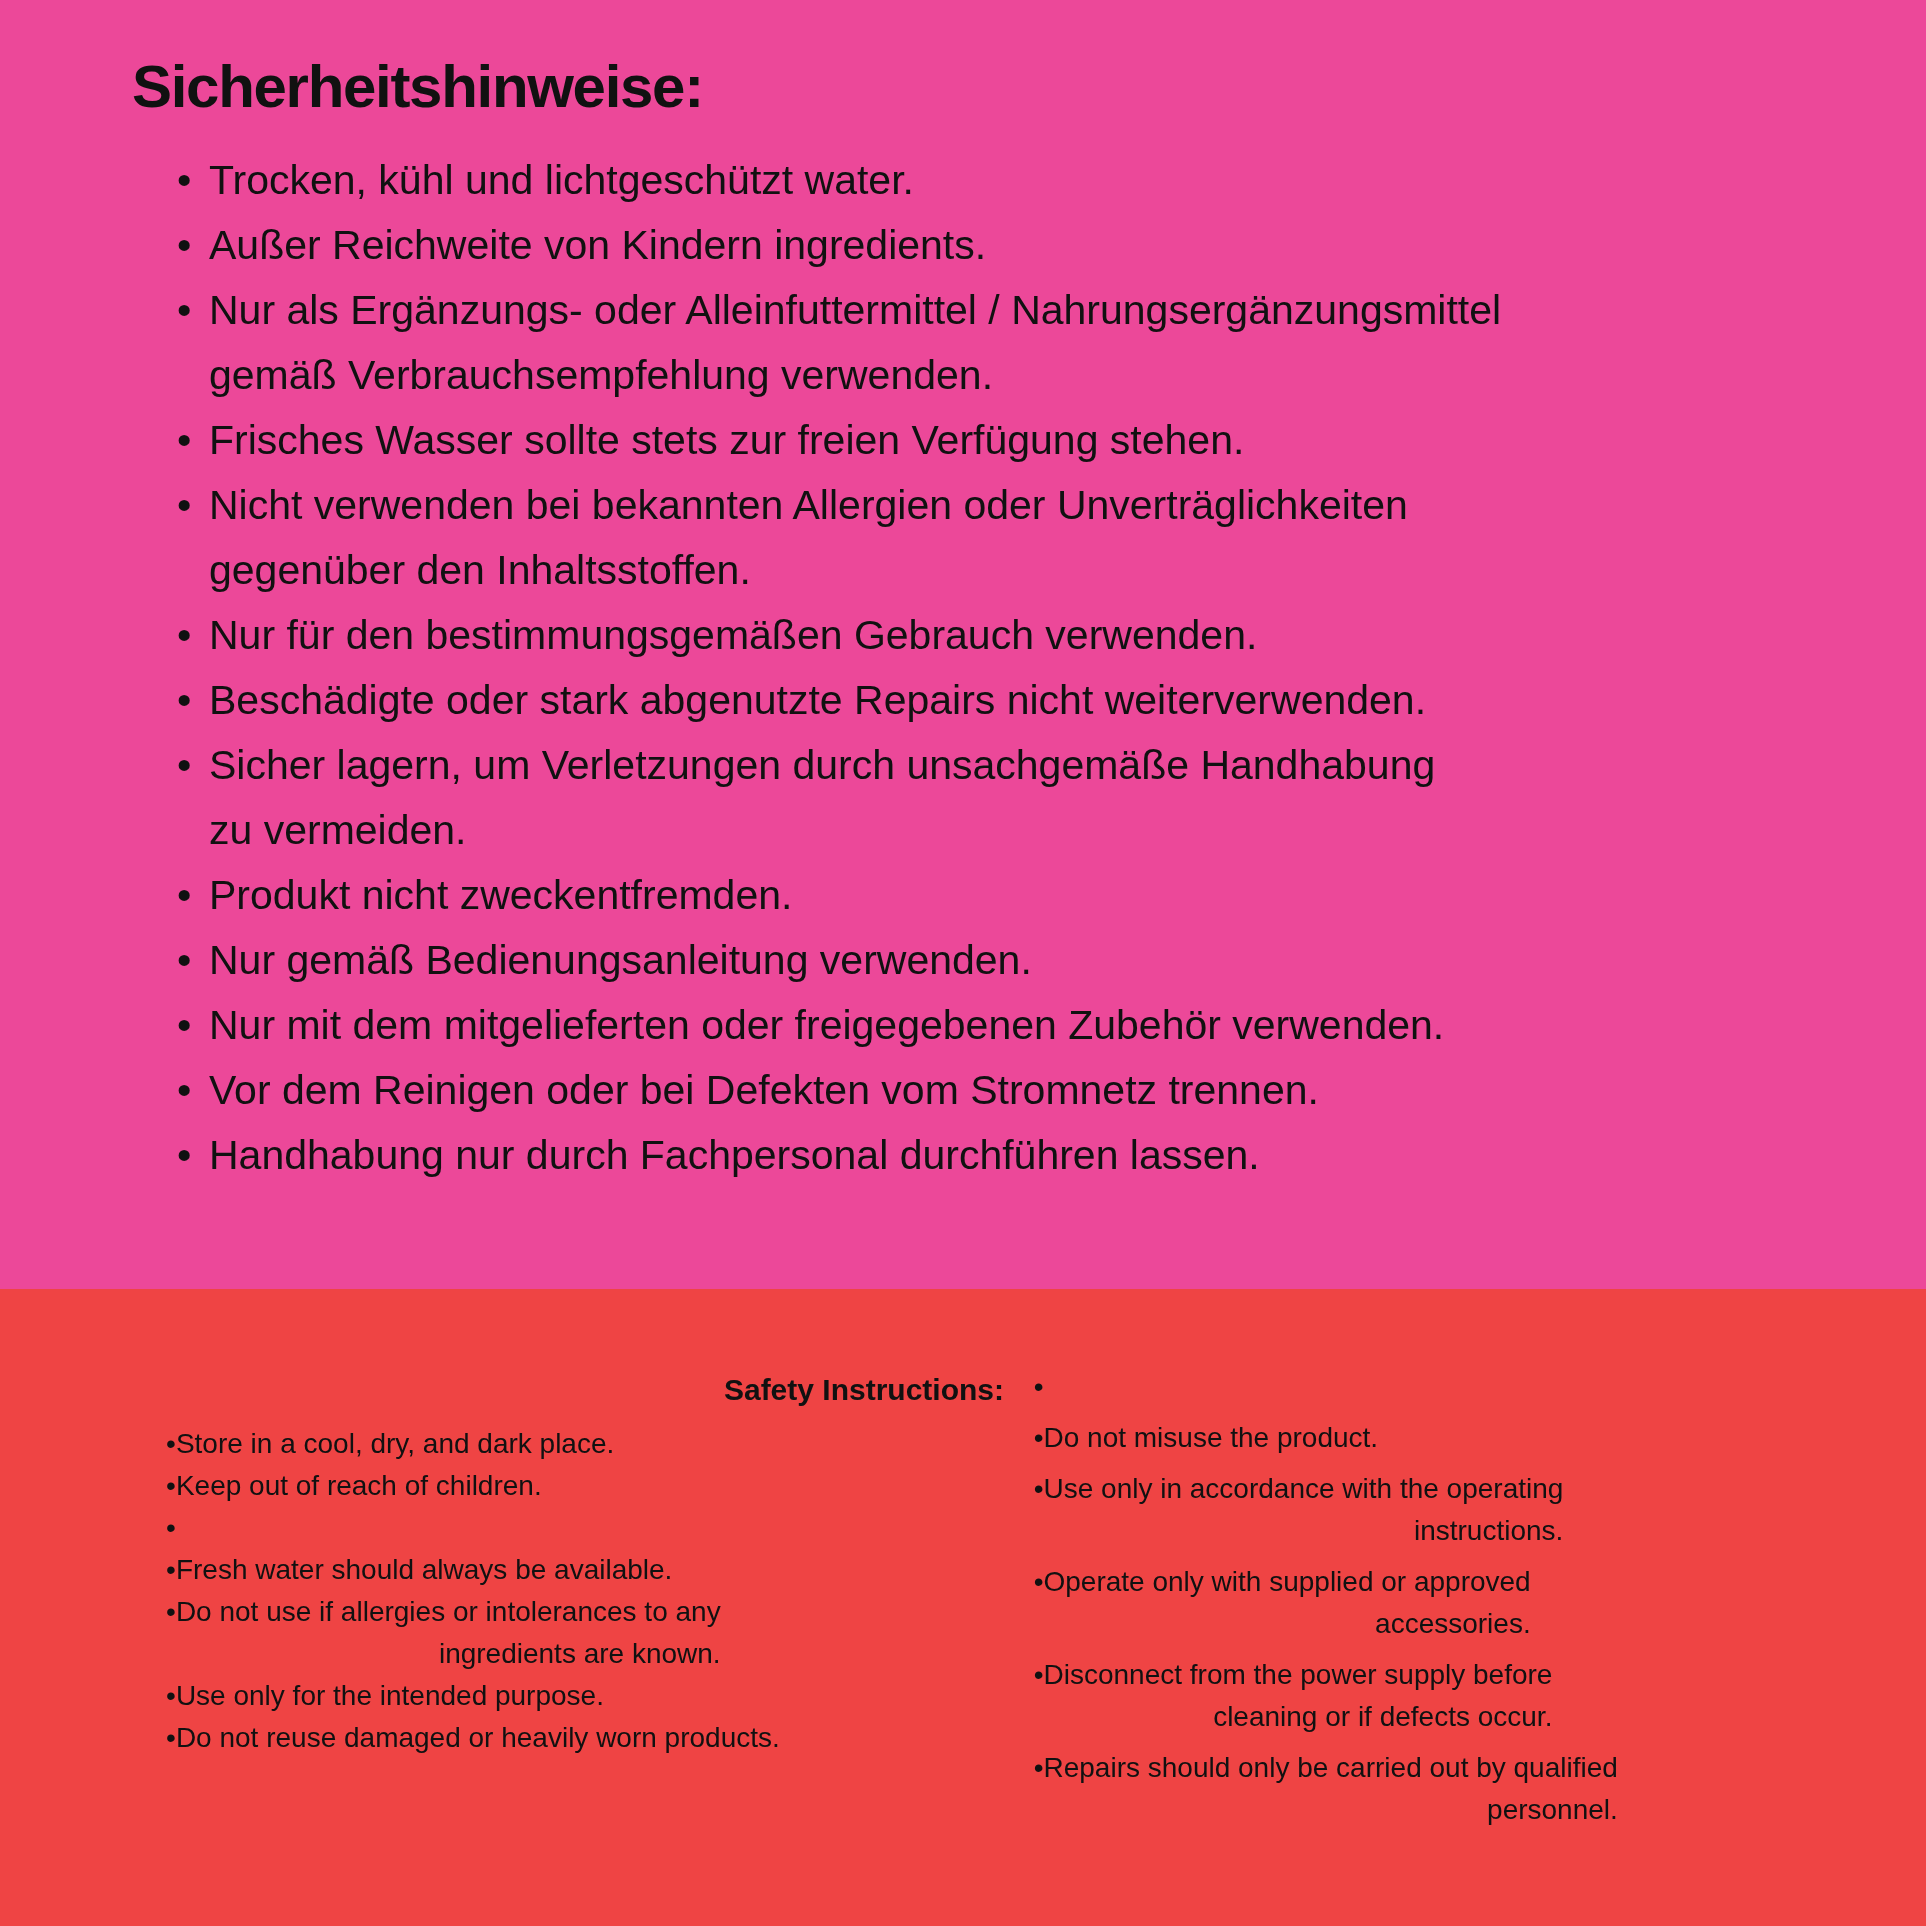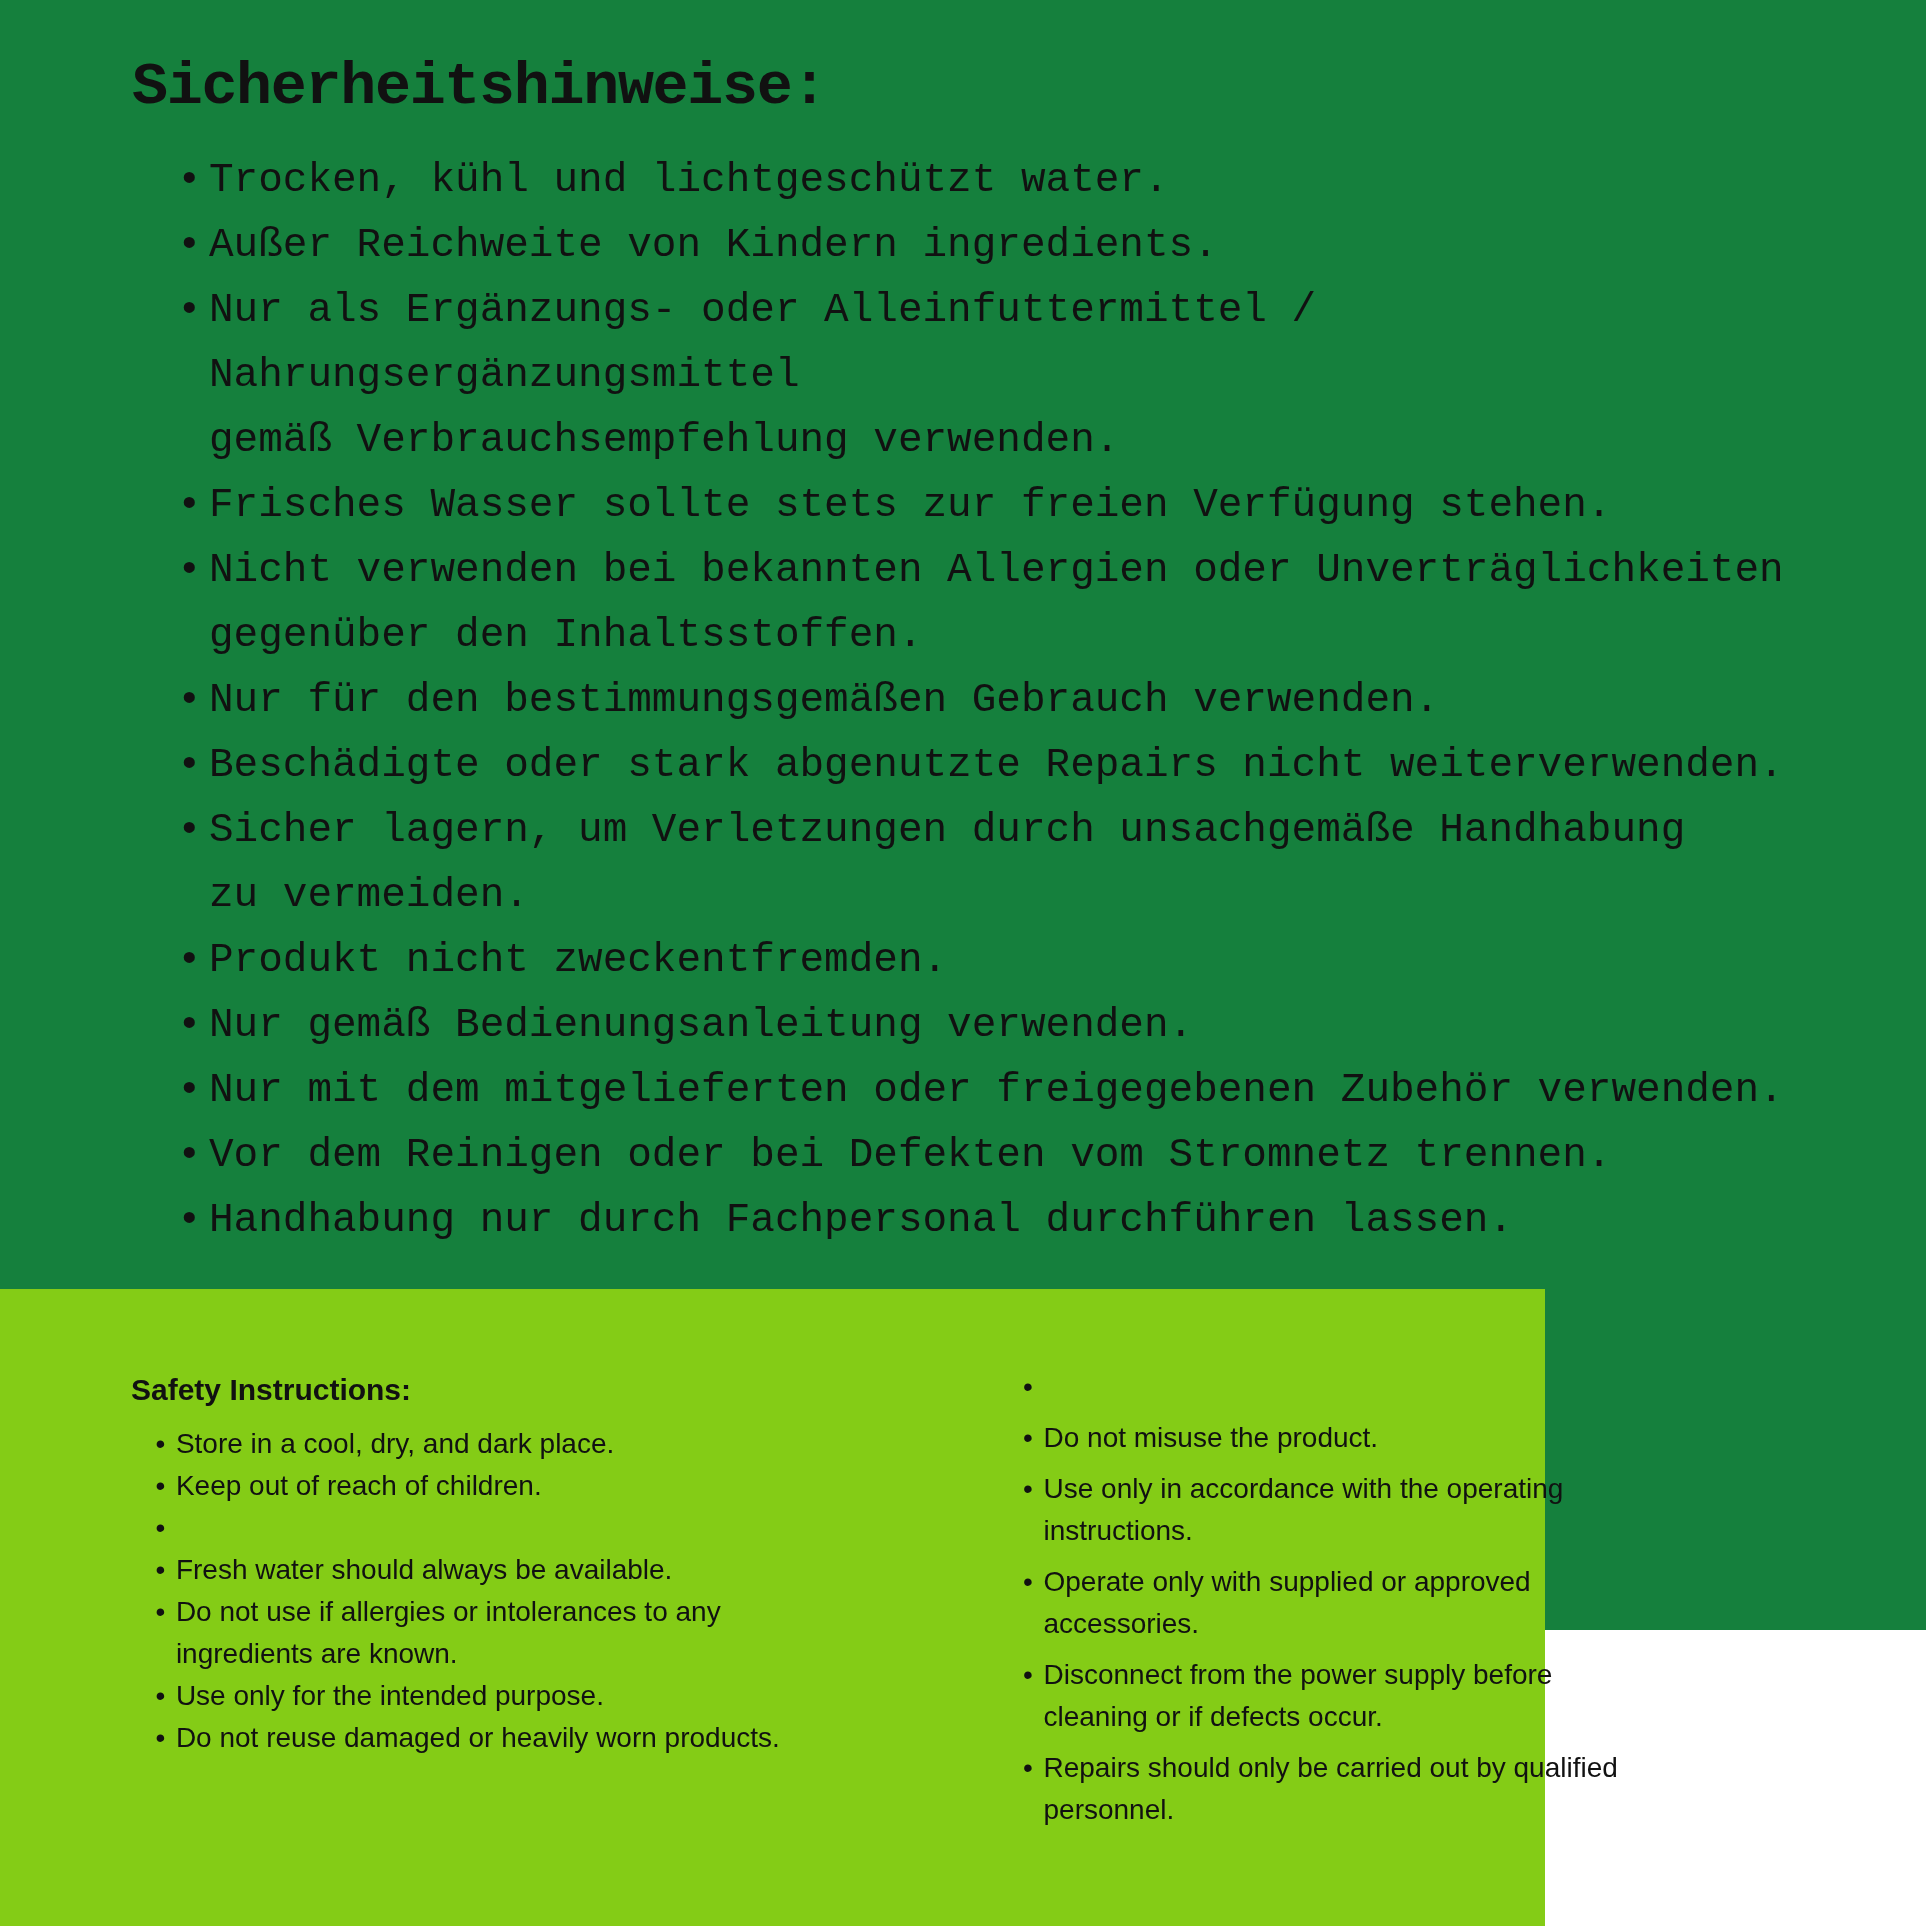--- a/index.html
+++ b/index.html
@@ -17,22 +17,21 @@
     color: #111111;
     overflow: hidden;
   }
 
   
   .de-section {
     position: absolute;
     top: 0; left: 0;
     width: 1926px;
     height: 1630px;
-    background: #15803d;
-    font-family: Liberation Mono, monospace;
+    background: #ec4899;
   }
   .de-title {
     position: absolute;
     left: 132px;
     top: 54px;
     margin: 0;
     font-size: 60px;
     font-weight: 700;
     letter-spacing: -1.3px;
     line-height: 1.1;
@@ -51,23 +50,24 @@
   .de-list li { display: flex; }
   .de-list .dot {
     flex: none;
     width: 32px;
   }
 
   
   .en-section {
     position: absolute;
     top: 1289px; left: 0;
-    width: 1545px;
+    width: 1926px;
     height: 637px;
-    background: #84cc16;
+    background: #ef4444;
+    text-align: right;
   }
   .en-col-left {
     position: absolute;
     left: 131px;
     top: 83px;
     width: 873px;
   }
   .en-title {
     margin: 0 0 15.4px 0;
     font-size: 30px;

